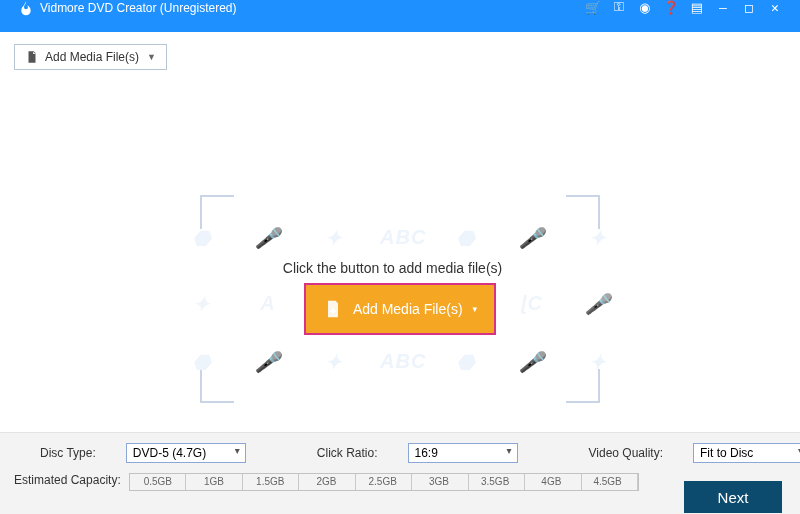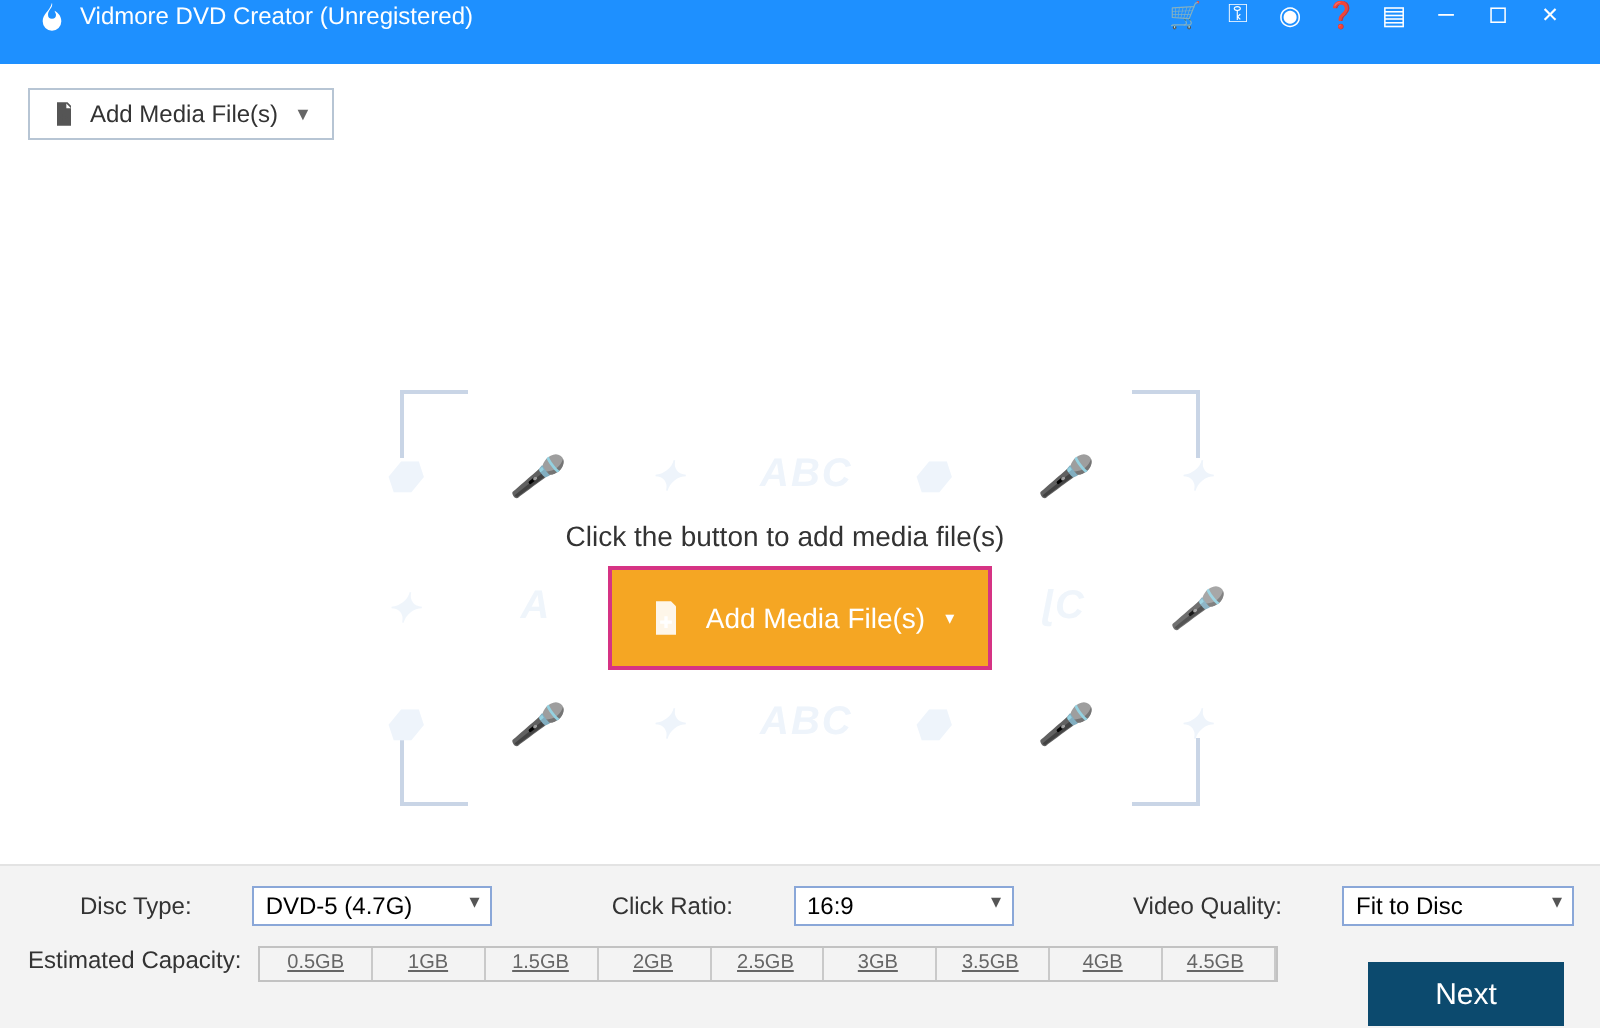--- a/index.html
+++ b/index.html
@@ -115,21 +115,21 @@
   .bottom {
     position: absolute;
     left: 0; right: 0; bottom: 0;
     height: 82px;
     background: #f3f3f3;
     border-top: 1px solid #e3e3e3;
   }
   .row1 {
     display: flex;
     align-items: center;
-    gap: 0;
+    gap: 11px;
     padding: 10px 14px 0 14px;
     font-size: 12px;
     color: #333;
   }
   .row1 .group { display: flex; align-items: center; gap: 6px; }
   .row1 label { white-space: nowrap; }
   .sel {
     border: 1px solid #8aa7d8;
     background: #fff;
     height: 20px;
@@ -177,21 +177,20 @@
         #c9c9c9 calc(100%/9 - 1px),
         #c9c9c9 calc(100%/9));
     background-clip: content-box;
   }
   .caplabels {
     position: absolute;
     top: 2px; left: 0; right: 2px;
     display: flex;
     font-size: 10px;
     color: #666;
-    text-decoration: underline;
   }
   .caplabels span { width: calc(100%/9); text-align: center; }
 
   .doc-icon { width: 14px; height: 14px; }
 </style>
 </head>
 <body>
 
 <div class="titlebar">
   <div class="logo">

